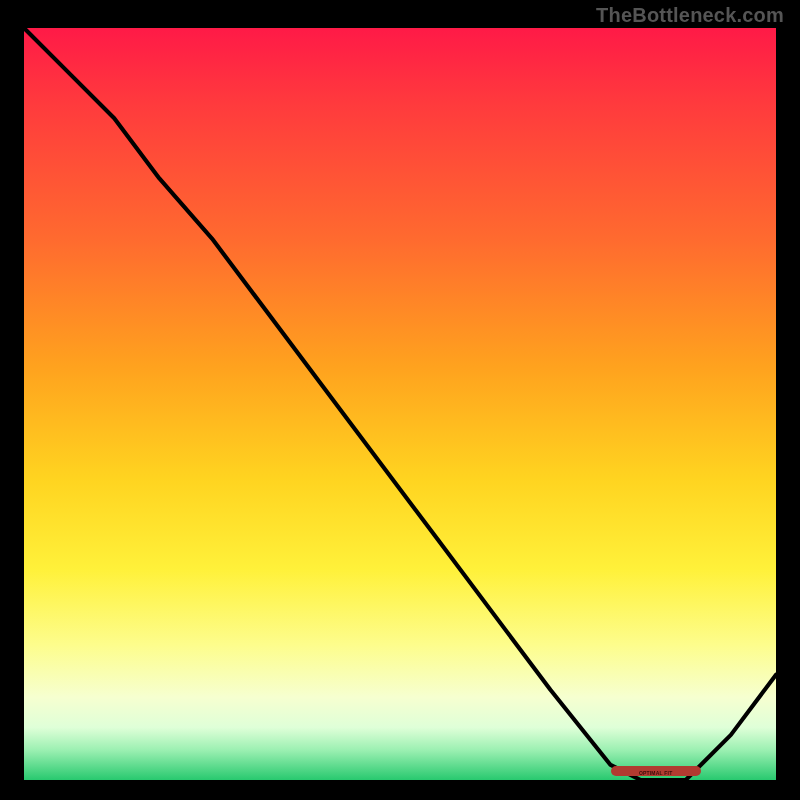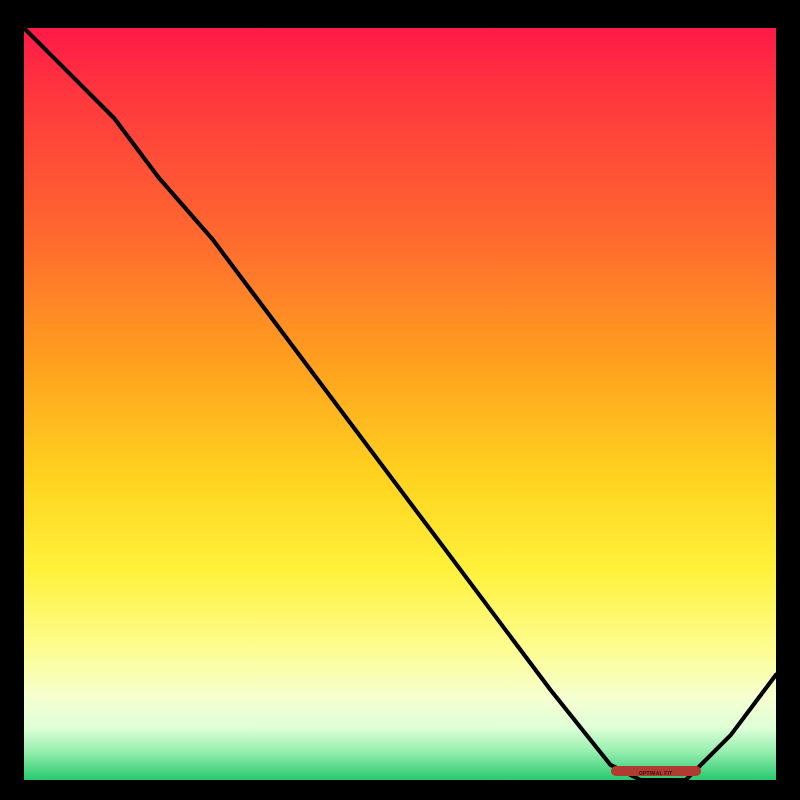--- a/index.html
+++ b/index.html
@@ -82,20 +82,21 @@
     font-weight: 700;
     color: #3a0d0a;
     letter-spacing: 0.2px;
     pointer-events: none;
   }
 </style>
 </head>
 <body>
 
 <div class="wrap">
+  <div class="watermark">TheBottleneck.com</div>
 
   <div class="plot">
     <div class="gradient"></div>
 
     <svg class="line-layer" viewBox="0 0 100 100" preserveAspectRatio="none">
       <polyline id="curve" fill="none" stroke="#000" stroke-width="0.55" stroke-linejoin="round" stroke-linecap="round" points="0.00,0.00 6.00,6.00 12.00,12.00 18.00,20.00 25.00,28.00 40.00,48.00 55.00,68.00 70.00,88.00 78.00,98.00 82.00,100.00 88.00,100.00 94.00,94.00 100.00,86.00"></polyline>
     </svg>
 
     <div class="marker" style="left: 78%; width: 12%;"></div>
     <div class="marker-label" style="left: 78%; width: 12%;">OPTIMAL FIT</div>

